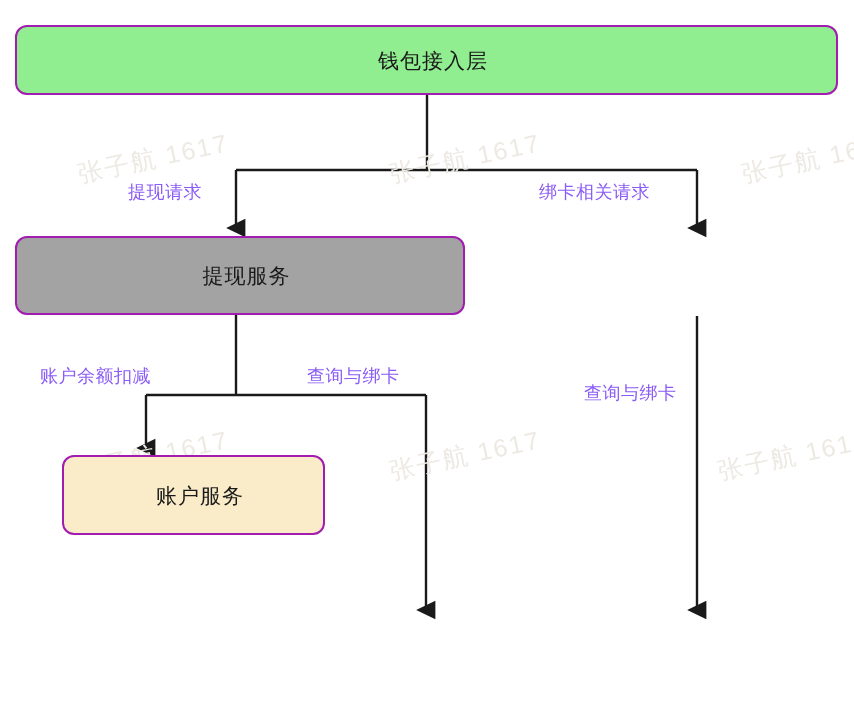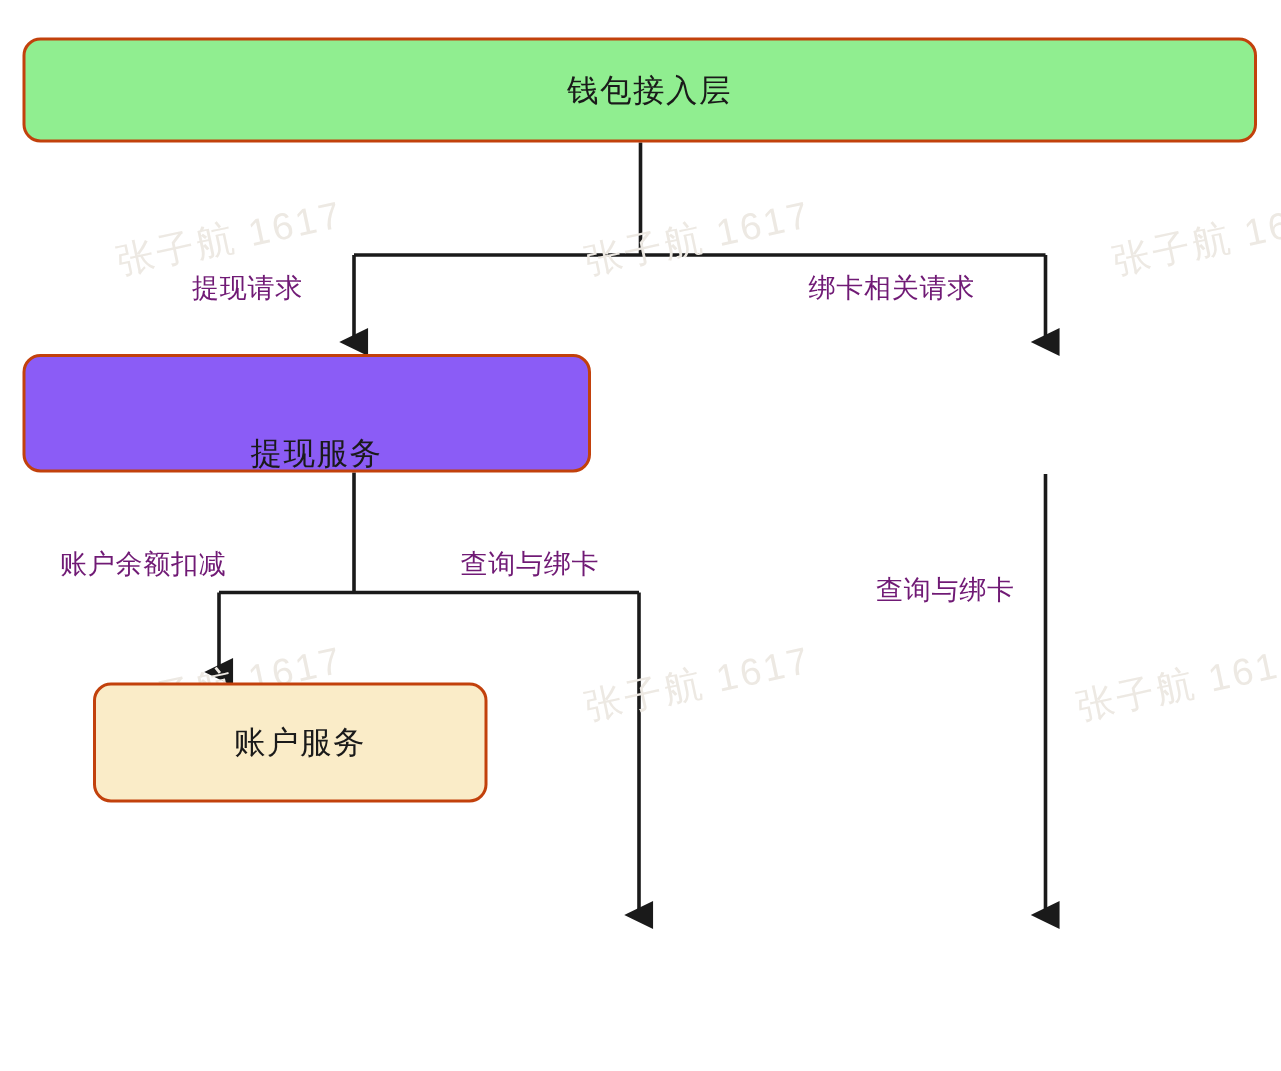--- a/index.html
+++ b/index.html
@@ -20,39 +20,39 @@
   #flow-svg {
     position: absolute;
     left: 0;
     top: 0;
     width: 854px;
     height: 714px;
   }
   .node-box {
     position: absolute;
     box-sizing: border-box;
-    border: 2px solid #c2410c;
+    border: 2px solid #a21caf;
     border-radius: 12px;
     display: flex;
     align-items: center;
     justify-content: center;
     z-index: 3;
     padding-left: 13px;
   }
   .node-label {
     font-size: 21px;
     color: #1a1a1a;
     letter-spacing: 1px;
     line-height: 1;
     white-space: nowrap;
   }
   .edge-label {
     position: absolute;
     font-size: 18px;
-    color: #701a75;
+    color: #8b5cf6;
     white-space: nowrap;
     letter-spacing: 0.5px;
     z-index: 4;
     background: transparent;
   }
   .watermark {
     position: absolute;
     font-size: 25px;
     color: #ede9e3;
     white-space: nowrap;
@@ -112,21 +112,21 @@
 
     <g>
       <path d="M697,316 L697,610" stroke="#1a1a1a" stroke-width="2.4" fill="none" marker-end="url(#arrowhead)"></path>
     </g>
   </svg>
 
   <div class="node-box" style="left:15px; top:25px; width:823px; height:70px; background:#90ee90;">
     <span class="node-label">钱包接入层</span>
   </div>
 
-  <div class="node-box" style="left:15px; top:236px; width:379px; height:79px; background:#8b5cf6;align-items:flex-end;">
+  <div class="node-box" style="left:15px; top:236px; width:450px; height:79px; background:#a3a3a3;">
     <span class="node-label">提现服务</span>
   </div>
 
 
   <div class="node-box" style="left:15px; top:455px; width:263px; height:80px; background:#faecc8;margin-left:47px;">
     <span class="node-label">账户服务</span>
   </div>
 
 
   <div class="edge-label" style="left:128px; top:180px;">提现请求</div>

